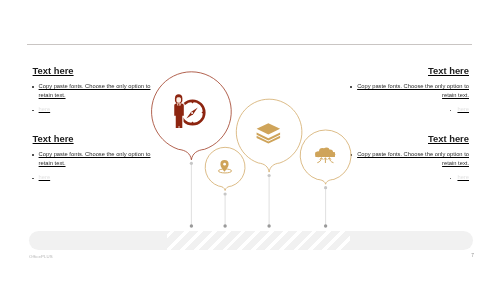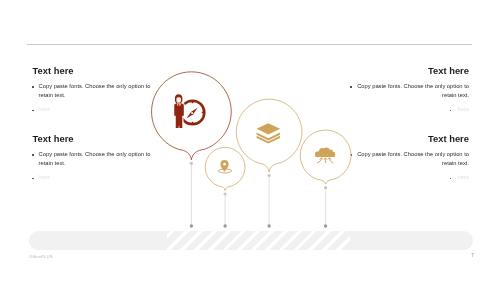--- a/index.html
+++ b/index.html
@@ -1,21 +1,21 @@
 <!DOCTYPE html>
 <html><head>
 <meta charset="utf-8">
 <style>
   html,body{margin:0;padding:0;}
   body{width:500px;height:281px;background:#fff;font-family:"Liberation Sans",sans-serif;overflow:hidden;}
   .slide{position:relative;width:500px;height:281px;background:#fff;}
   .graphics{position:absolute;left:0;top:0;}
   .divider{position:absolute;left:27px;top:44px;width:445px;height:1px;background:#c9c5c3;}
 
-  .txtblk{position:absolute;width:120px;}
+  .txtblk{position:absolute;width:120px;text-decoration:underline;}
   .txtblk .heading{font-weight:bold;font-size:9.4px;color:#1c1c1c;line-height:10px;}
   .txtblk .bullet{position:relative;font-size:5.78px;color:#2b2b2b;line-height:9.6px;padding-left:6px;margin-top:6.4px;}
   .txtblk .bullet:before{content:"";position:absolute;left:-0.6px;top:4.4px;width:1.5px;height:1.5px;border-radius:50%;background:#333;}
   .txtblk .bullet.faded{color:#e3e3e3;margin-top:4.2px;}
   .txtblk .bullet.faded:before{background:#3d3d3d;}
 
   .txtblk.right{text-align:right;}
   .txtblk.right .bullet{padding-left:0;padding-right:0;}
   .txtblk.right .bullet:before{left:auto;right:117.5px;top:4.4px;}
   .txtblk.right .bullet.faded:before{right:17.8px;}

